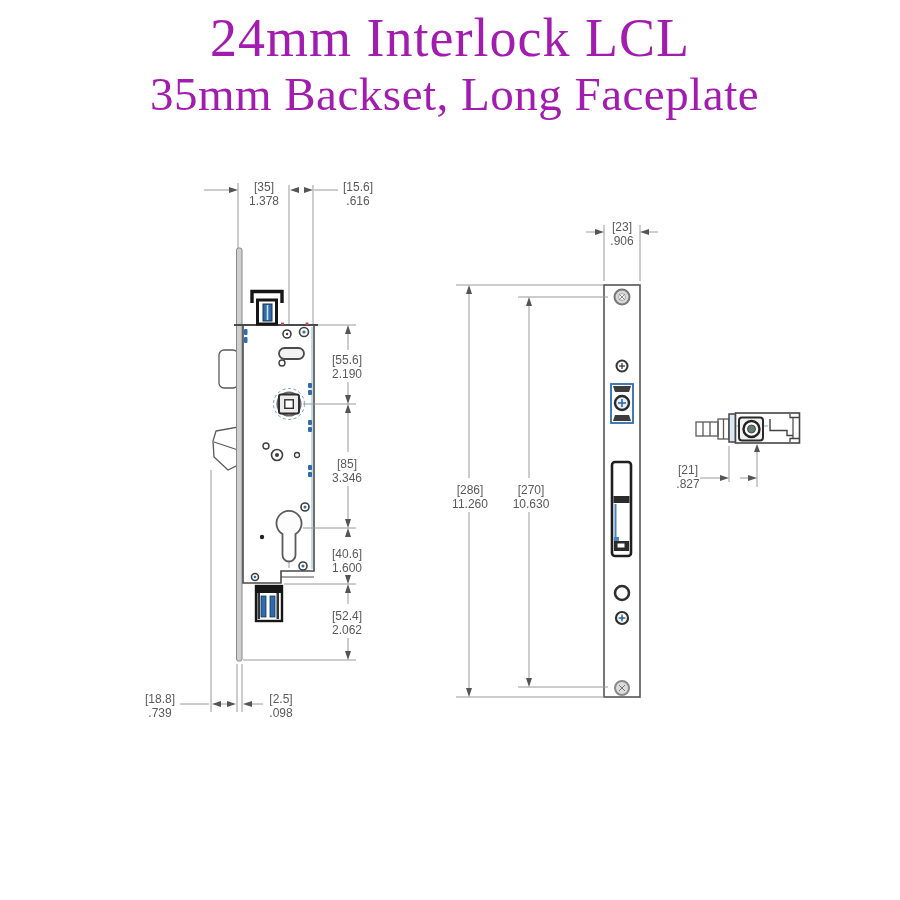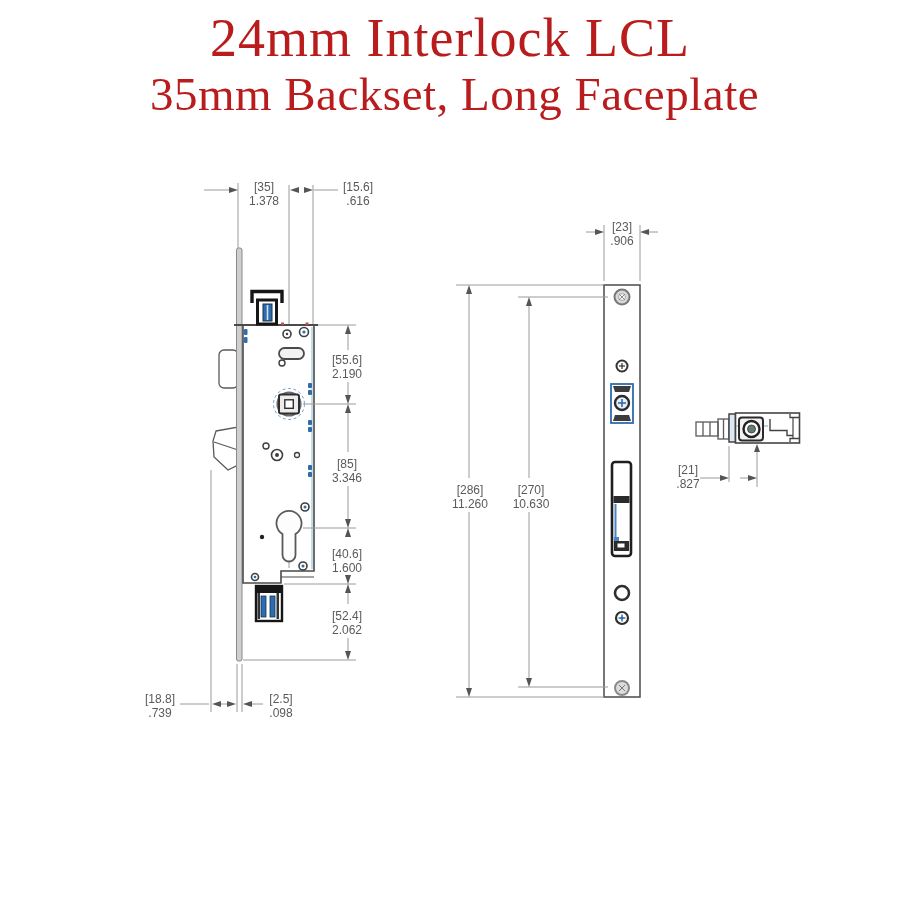--- a/index.html
+++ b/index.html
@@ -1,18 +1,18 @@
 <!DOCTYPE html>
 <html><head>
 <meta charset="utf-8">
 <style>
   html,body{margin:0;padding:0;background:#ffffff;}
   .page{position:relative;width:900px;height:900px;background:#ffffff;overflow:hidden;
         font-family:"Liberation Sans",sans-serif;}
-  .title-block{position:absolute;left:0;top:8px;width:900px;text-align:center;color:#b91c1c;
+  .title-block{position:absolute;left:0;top:8px;width:900px;text-align:center;color:#a21caf;
         font-family:"Liberation Serif",serif;}
   .title-line1{font-size:54px;line-height:60px;letter-spacing:1px;}
   .title-line2{font-size:47px;line-height:52px;letter-spacing:0.5px;padding-left:9px;}
   svg{position:absolute;left:0;top:0;}
   .dim{stroke:#9a9a9a;stroke-width:1;fill:none;}
   .dimtext{font-family:"Liberation Sans",sans-serif;font-size:12px;fill:#5a5a5a;}
   .arr{fill:#555555;stroke:none;}
   .part{stroke:#4a4a4a;stroke-width:1.6;fill:#ffffff;}
   .thin{stroke:#5a5a5a;stroke-width:1.3;fill:none;}
 </style>

